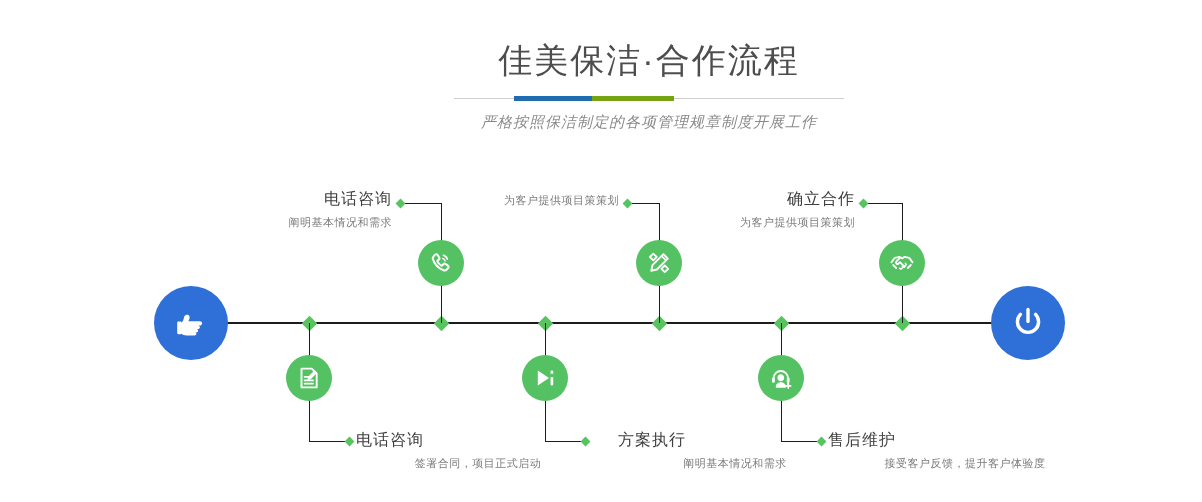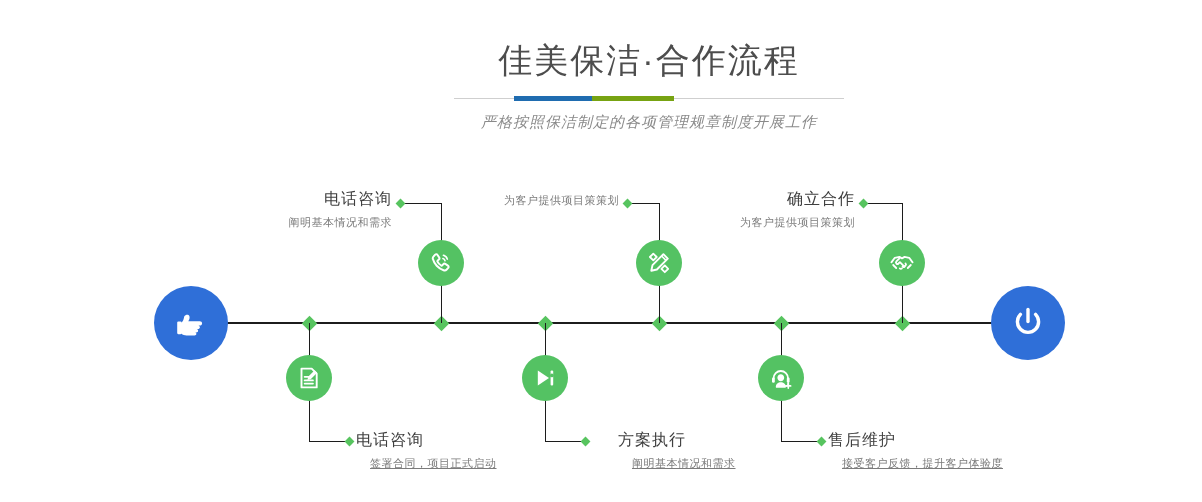--- a/index.html
+++ b/index.html
@@ -170,21 +170,21 @@
   .step-label .desc {
     font-size: 11px;
     color: #7b7b7b;
     line-height: 20px;
     letter-spacing: 0.5px;
     padding-top: 2px;
   }
   .step-label.above .title { text-align: right; }
   .step-label.above .desc { text-align: right; }
   .step-label.below .title { text-align: left; }
-  .step-label.below .desc { text-align: left; padding-left: 14px; text-decoration: underline; }
+  .step-label.below .desc { text-align: center; padding-left: 14px; }
 </style>
 </head>
 <body>
 
 <div id="page">
 
   <div class="header">
     <h1 class="page-title">佳美保洁·合作流程</h1>
     <div class="divider">
       <div class="rule"></div>

